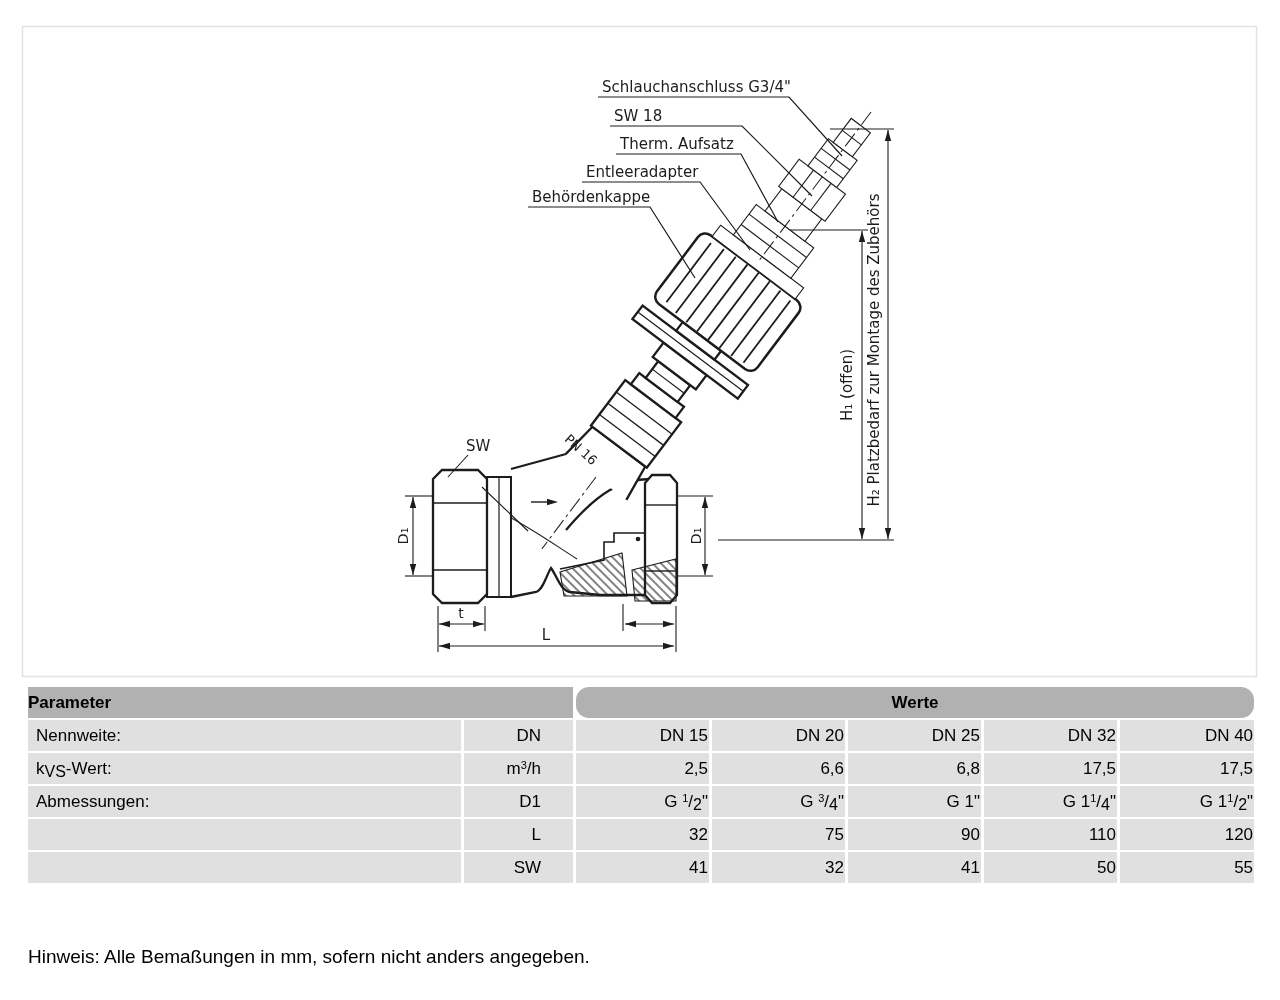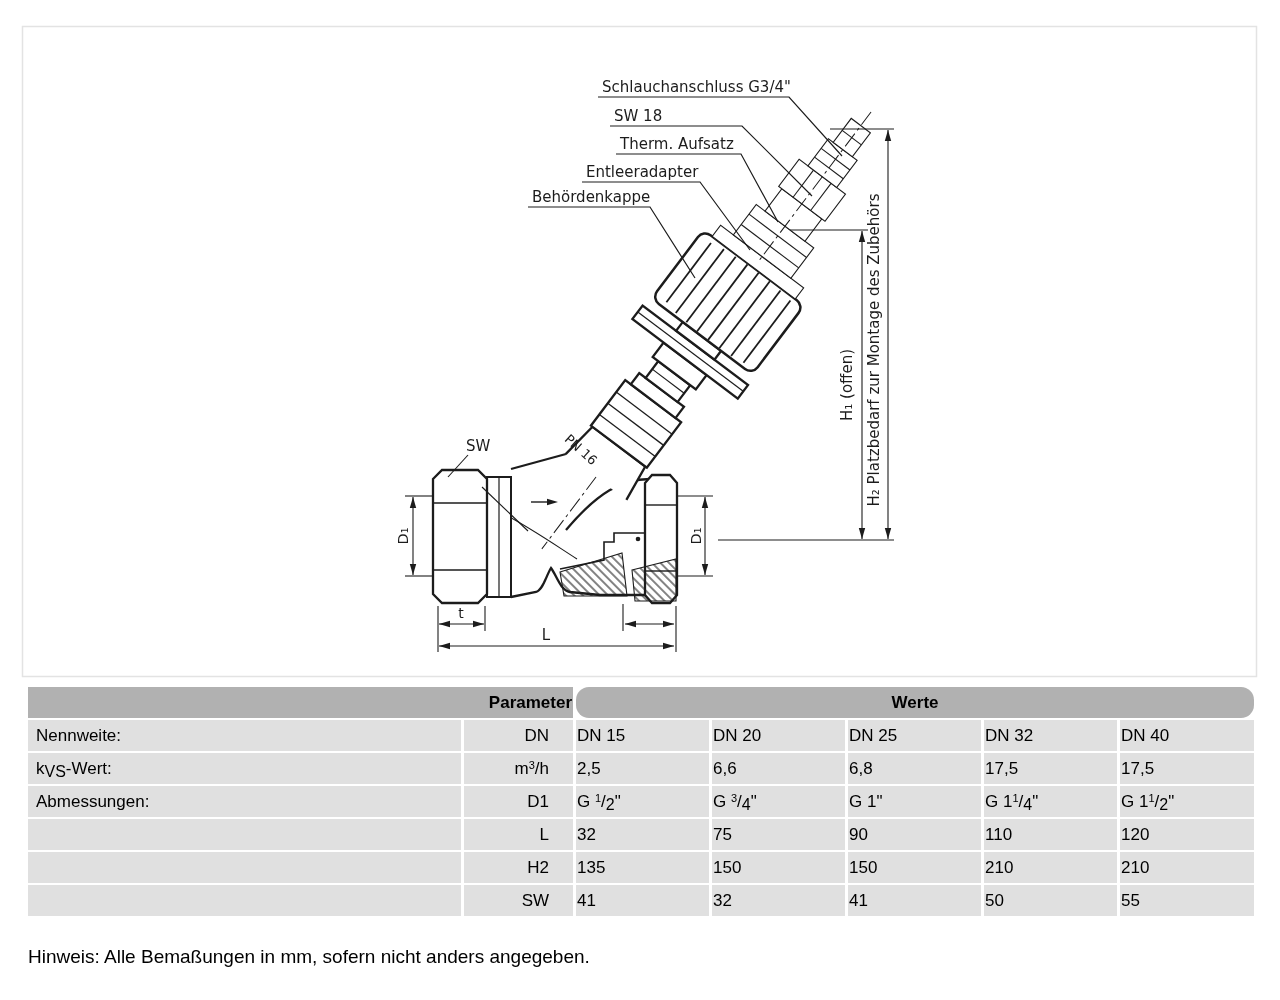--- a/index.html
+++ b/index.html
@@ -7,25 +7,25 @@
         font-family:"Liberation Sans",sans-serif;color:#000;}
   .drawing-wrap{position:absolute;left:0;top:0;width:1280px;height:680px;}
   svg text{font-family:"DejaVu Sans","Liberation Sans",sans-serif;fill:#1c1c1c;}
 
   
   .spec-table{position:absolute;left:25px;top:685px;width:1230px;
               border-collapse:separate;border-spacing:3px 2px;table-layout:fixed;}
   .spec-table td,.spec-table th{height:29px;font-size:17px;overflow:hidden;white-space:nowrap;}
   .spec-table th{background:#b1b1b1;font-weight:bold;}
   .spec-table td{background:#e0e0e0;font-weight:normal;}
-  .th-param{text-align:right;padding-left:8px;}
+  .th-param{text-align:left;padding-left:0;}
   .th-werte{text-align:center;border-radius:13px;}
   .c-label{text-align:left;padding-left:8px;}
-  .c-unit{text-align:right;padding-right:24px;}
-  .c-val{text-align:left;}
+  .c-unit{text-align:right;padding-right:32px;}
+  .c-val{text-align:right;}
   .spec-table sub{font-size:16px;vertical-align:-3px;line-height:0;}
   .spec-table sup{font-size:11px;vertical-align:5px;line-height:0;}
   .note{position:absolute;left:28px;top:946px;font-size:19px;}
   .note .note-label{display:inline-block;width:76px;}
 </style>
 </head>
 <body>
 
 <div class="page">
 
@@ -234,29 +234,20 @@
       <td class="c-label"></td>
       <td class="c-unit">L</td>
       <td class="c-val">32</td>
       <td class="c-val">75</td>
       <td class="c-val">90</td>
       <td class="c-val">110</td>
       <td class="c-val">120</td>
     </tr>
     <tr>
       <td class="c-label"></td>
-      <td class="c-unit">H2</td>
-      <td class="c-val">135</td>
-      <td class="c-val">150</td>
-      <td class="c-val">150</td>
-      <td class="c-val">210</td>
-      <td class="c-val">210</td>
-    </tr>
-    <tr>
-      <td class="c-label"></td>
       <td class="c-unit">SW</td>
       <td class="c-val">41</td>
       <td class="c-val">32</td>
       <td class="c-val">41</td>
       <td class="c-val">50</td>
       <td class="c-val">55</td>
     </tr>
   </tbody>
     </table>
 

